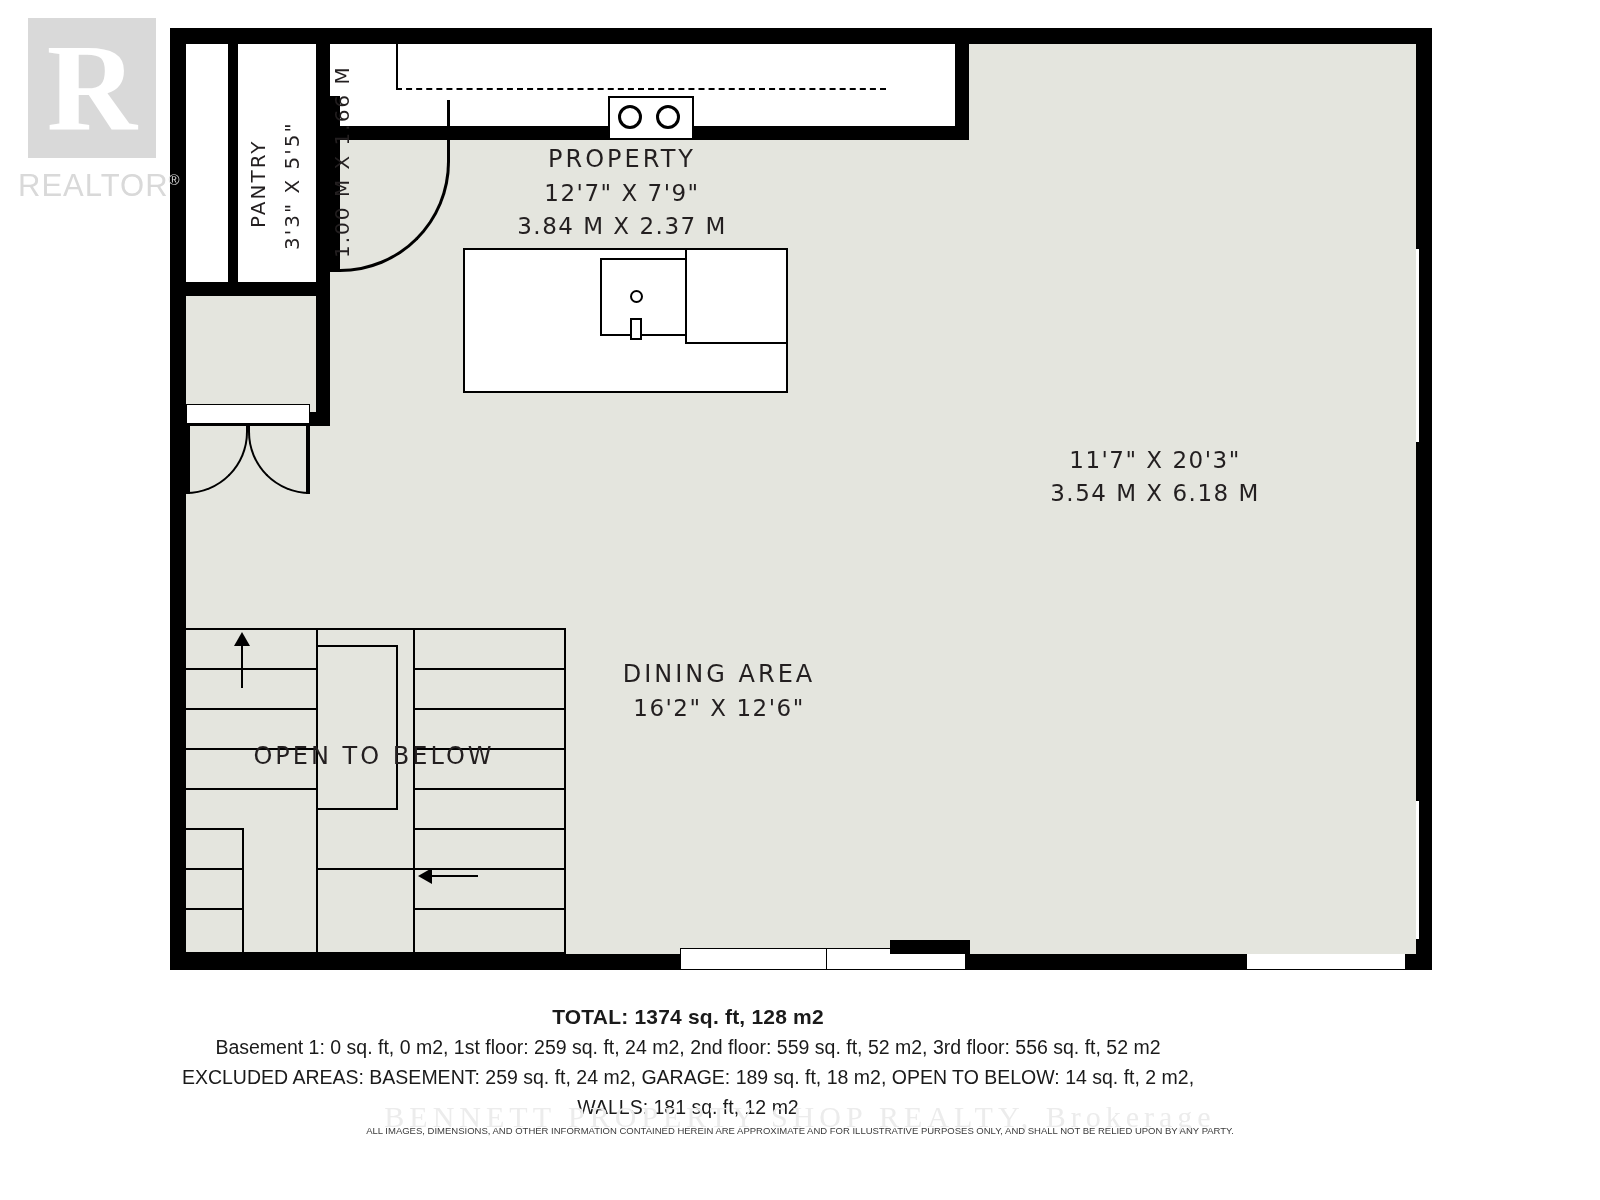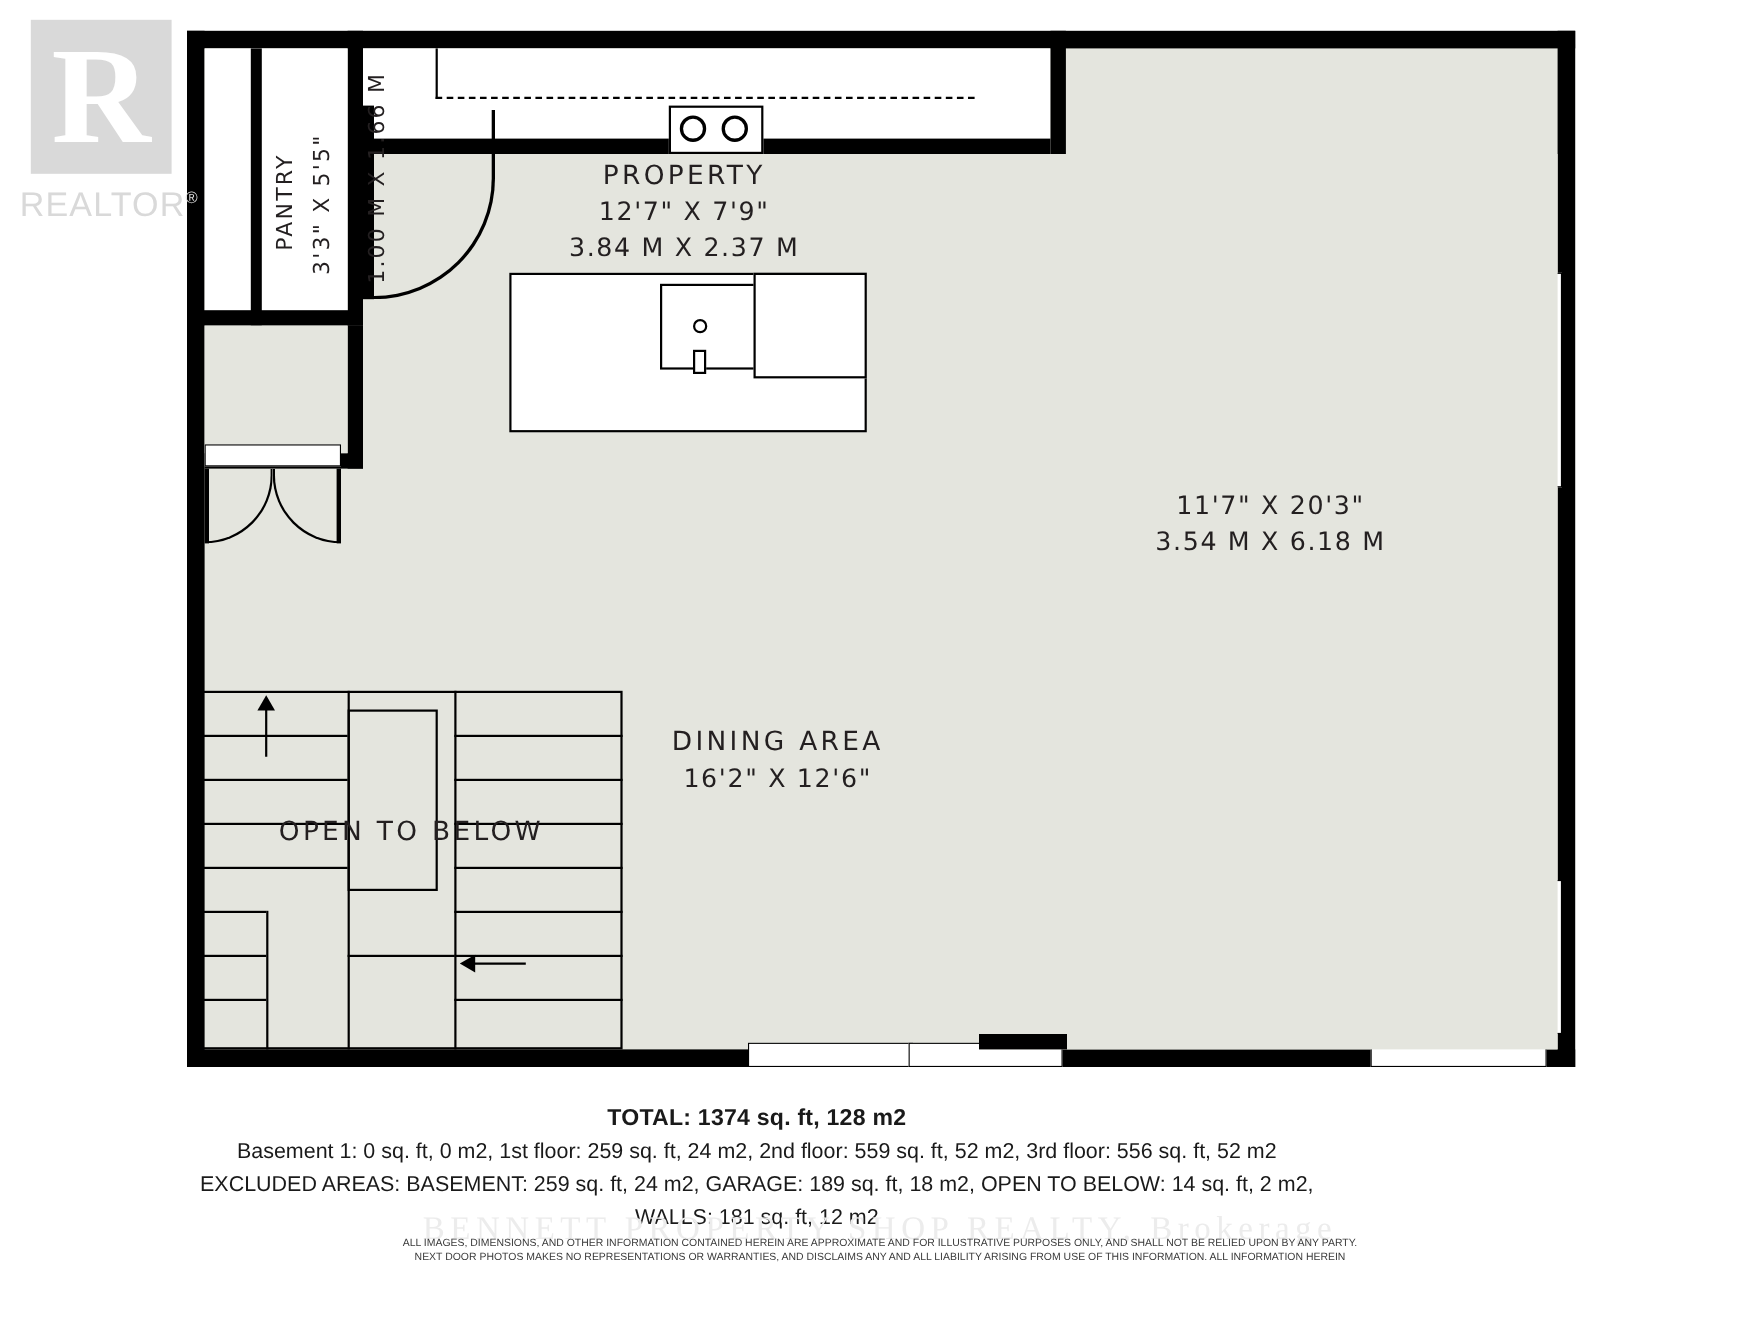--- a/index.html
+++ b/index.html
@@ -171,21 +171,21 @@
     <div class="name">PROPERTY</div>
     <div class="dim">12'7" X 7'9"</div>
     <div class="dim">3.84 M X 2.37 M</div>
   </div>
 
   <div class="lbl" style="left:955px;top:440px;width:400px;">
     <div class="dim">11'7" X 20'3"</div>
     <div class="dim">3.54 M X 6.18 M</div>
   </div>
 
-  <div class="lbl" style="left:507px;top:660px;width:400px;">
+  <div class="lbl" style="left:519px;top:660px;width:400px;">
     <div class="name">DINING AREA</div>
     <div class="dim">16'2" X 12'6"</div>
   </div>
 
   <div class="lbl" style="left:164px;top:742px;width:420px;text-align:center;">
     <div class="name">OPEN TO BELOW</div>
   </div>
 
   <div class="vlbl" style="left:246px;top:228px;">PANTRY</div>
   <div class="vlbl" style="left:280px;top:250px;">3'3" X 5'5"</div>
@@ -204,14 +204,13 @@
   <div class="total">TOTAL: 1374 sq. ft, 128 m2</div>
   <div class="ln">Basement 1: 0 sq. ft, 0 m2, 1st floor: 259 sq. ft, 24 m2, 2nd floor: 559 sq. ft, 52 m2, 3rd floor: 556 sq. ft, 52 m2</div>
   <div class="ln">EXCLUDED AREAS: BASEMENT: 259 sq. ft, 24 m2, GARAGE: 189 sq. ft, 18 m2, OPEN TO BELOW: 14 sq. ft, 2 m2,</div>
   <div class="ln">WALLS: 181 sq. ft, 12 m2</div>
 </div>
 
 <div class="brokerage">BENNETT PROPERTY SHOP REALTY, Brokerage</div>
 
 <div class="disclaimer">
   <div>ALL IMAGES, DIMENSIONS, AND OTHER INFORMATION CONTAINED HEREIN ARE APPROXIMATE AND FOR ILLUSTRATIVE PURPOSES ONLY, AND SHALL NOT BE RELIED UPON BY ANY PARTY.</div>
-  <div>NEXT DOOR PHOTOS MAKES NO REPRESENTATIONS OR WARRANTIES, AND DISCLAIMS ANY AND ALL LIABILITY ARISING FROM USE OF THIS INFORMATION. ALL INFORMATION HEREIN</div>
 </div>
 
 </body></html>

